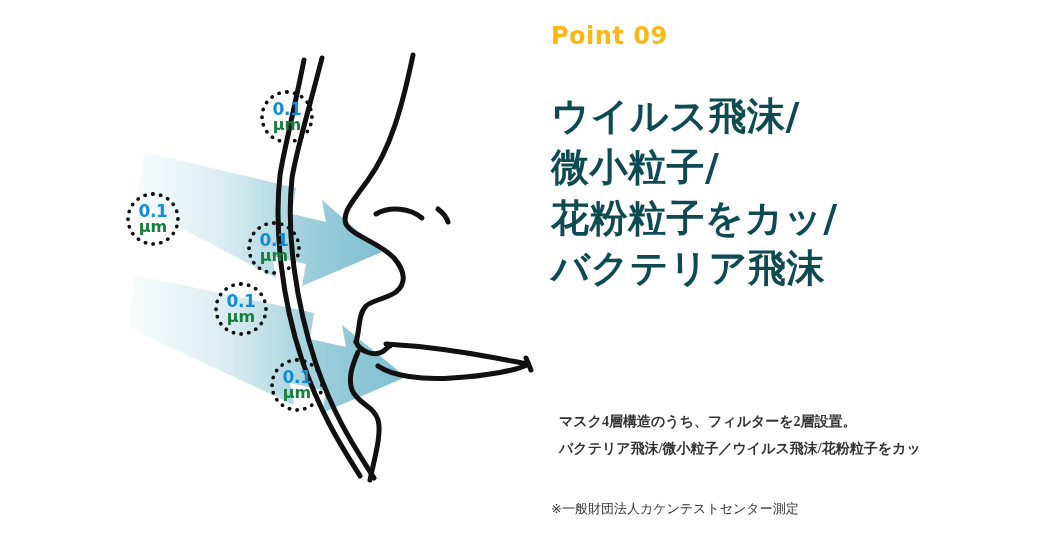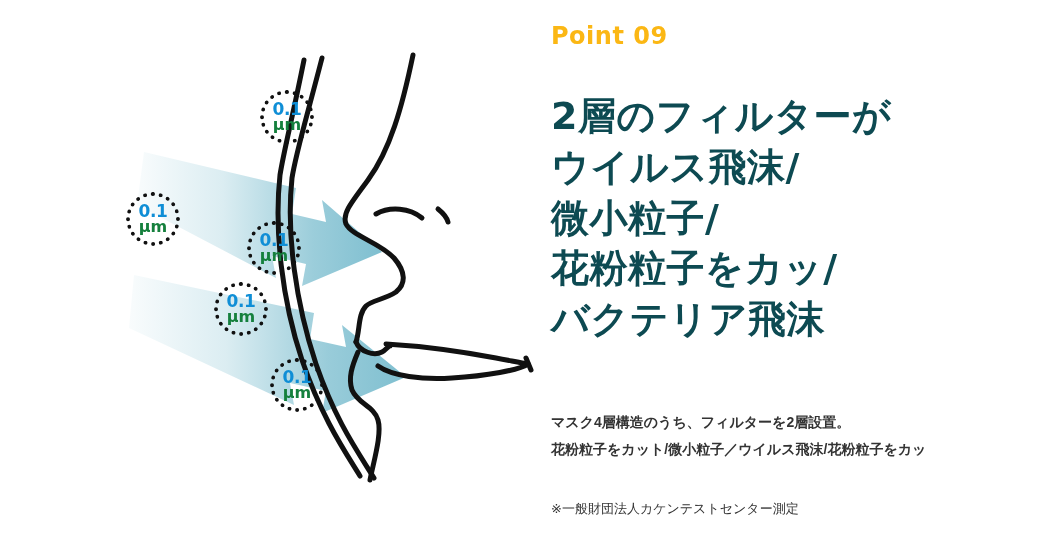--- a/index.html
+++ b/index.html
@@ -96,24 +96,24 @@
     font-weight: 700;
     font-size: 38px;
     line-height: 1.33;
     letter-spacing: 0.5px;
     color: #0d4a52;
   }
   #headline .hl-line { display: block; white-space: nowrap; }
 
   #body-copy {
     position: absolute;
-    left: 0px;
+    left: 8px;
     top: 409px;
     width: 430px;
-    font-family: Liberation Sans, sans-serif;
+    font-family: Liberation Serif, serif;
     font-weight: 700;
     font-size: 14px;
     line-height: 1.92;
     color: #333333;
   }
   #body-copy .bc-line { display: block; }
 
   #footnote {
     position: absolute;
     left: 0px;
@@ -246,28 +246,27 @@
       <span class="p-val">0.1</span>
       <span class="p-unit">μm</span>
     </div>
   </div>
 
   <div id="text-col">
 
     <div id="eyebrow">Point 09</div>
 
     <h1 id="headline">
-      <span class="hl-line">2層のフィルターが</span>
       <span class="hl-line">ウイルス飛沫/</span>
       <span class="hl-line">微小粒子/</span>
       <span class="hl-line">花粉粒子をカッ/</span>
       <span class="hl-line">バクテリア飛沫</span>
     </h1>
 
     <div id="body-copy">
       <span class="bc-line">マスク4層構造のうち、フィルターを2層設置。</span>
-      <span class="bc-line">花粉粒子をカット/微小粒子／ウイルス飛沫/花粉粒子をカッ</span>
+      <span class="bc-line">バクテリア飛沫/微小粒子／ウイルス飛沫/花粉粒子をカッ</span>
     </div>
 
     <div id="footnote">※一般財団法人カケンテストセンター測定</div>
   </div>
 
 </div>
 
 </body></html>

